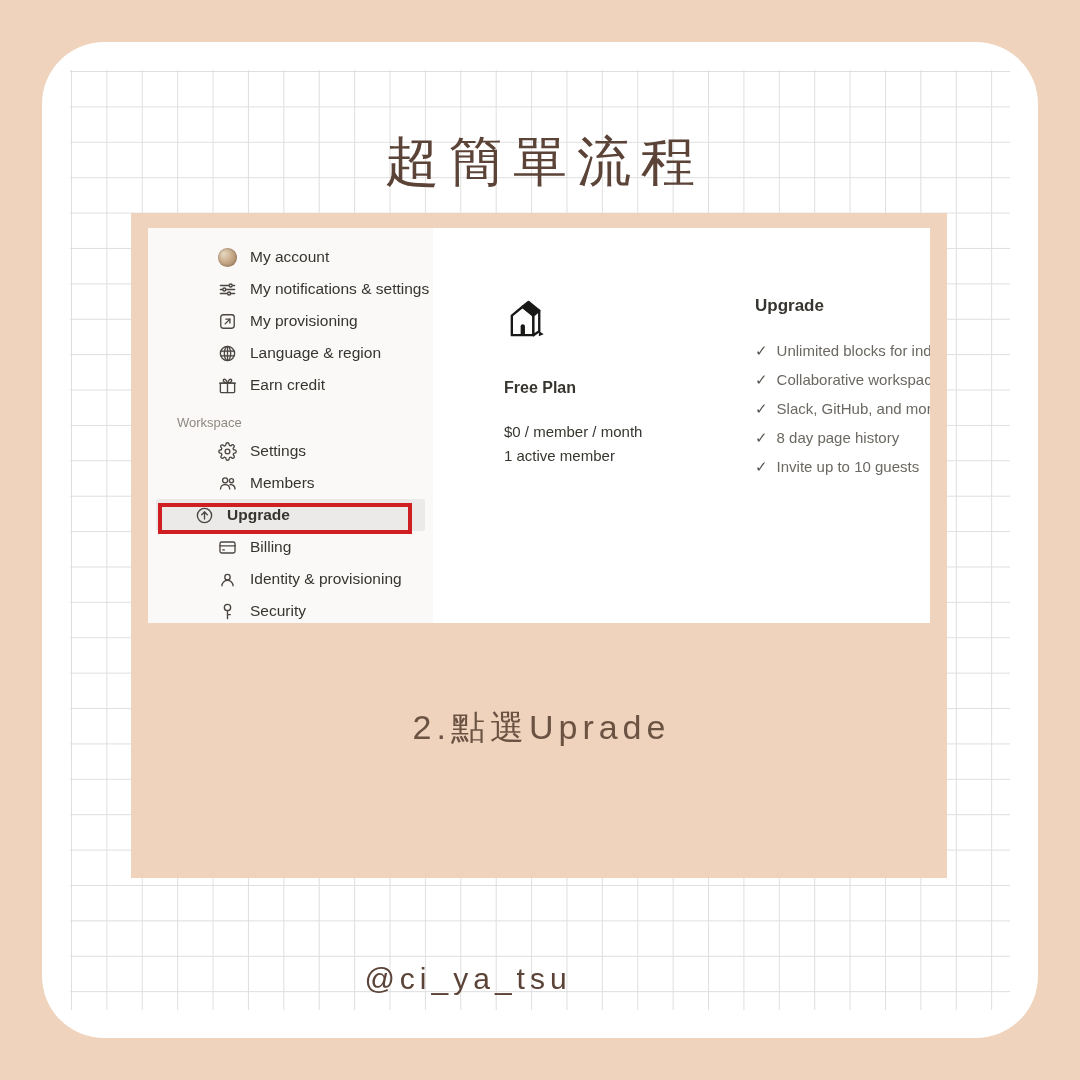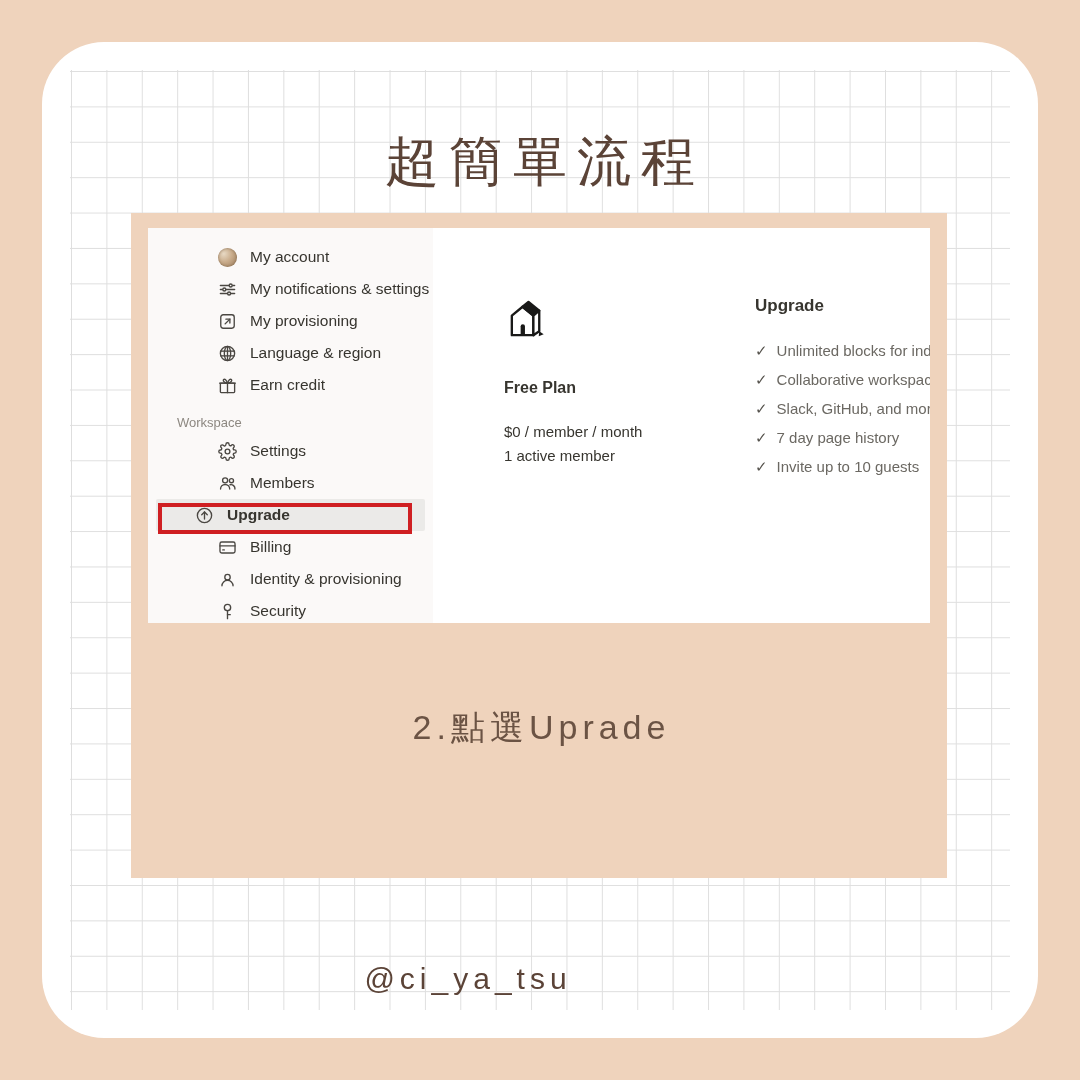--- a/index.html
+++ b/index.html
@@ -401,21 +401,21 @@
           <div class="feature">
             <span class="check">✓</span>
             <span>Collaborative workspace</span>
           </div>
           <div class="feature">
             <span class="check">✓</span>
             <span>Slack, GitHub, and more</span>
           </div>
           <div class="feature">
             <span class="check">✓</span>
-            <span>7 day page history</span>
+            <span>8 day page history</span>
           </div>
           <div class="feature">
             <span class="check">✓</span>
             <span>Invite up to 10 guests</span>
           </div>
         </div>
       </div>
     </div>
   </div>
 

